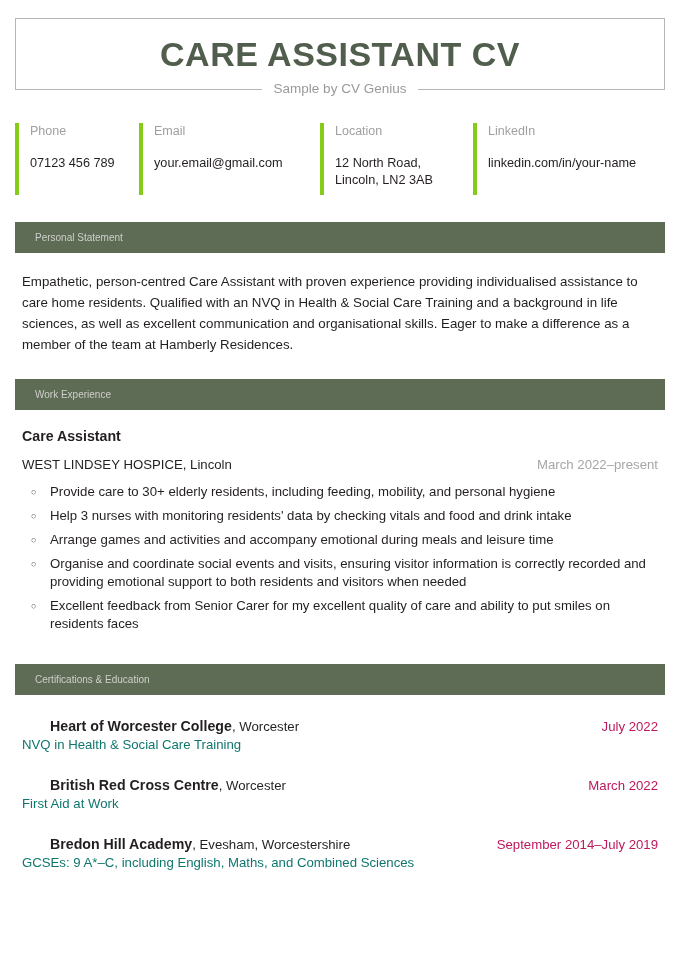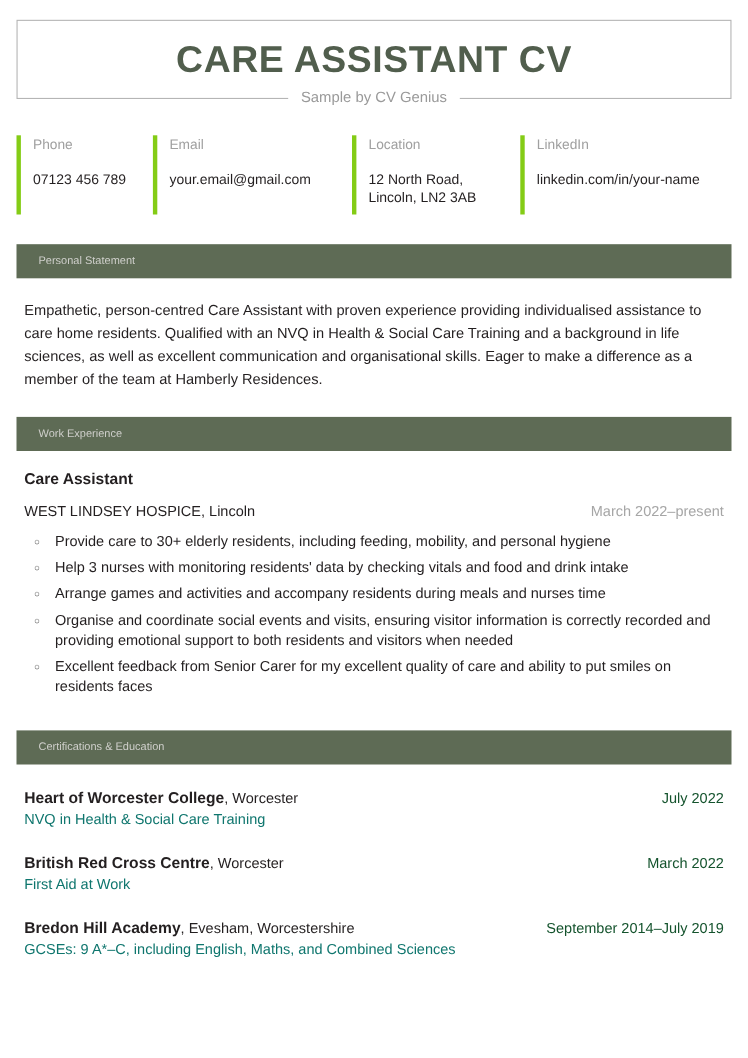--- a/index.html
+++ b/index.html
@@ -165,35 +165,36 @@
     color: #555;
     font-size: 9px;
     line-height: 18px;
   }
 
   
   .edu-list { padding: 0 7px; }
   .edu-entry { margin-top: 23px; }
   .edu-head {
     display: flex;
-    align-items: flex-start;
+    align-items: flex-end;
     justify-content: space-between;
+    margin-left: 28px;
   }
   .edu-school-wrap {
     font-size: 13.4px;
     color: #231f20;
   }
   .edu-school {
     font-weight: bold;
     font-size: 14.2px;
   }
   .edu-loc { font-size: 13.2px; }
   .edu-date {
     font-size: 13.2px;
-    color: #14532d;
+    color: #be185d;
     white-space: nowrap;
   }
   .edu-detail {
     font-size: 13.2px;
     line-height: 18px;
     color: #0f766e;
     margin-top: 2px;
   }
 </style>
 </head>
@@ -246,21 +247,21 @@
       <li>
         <span class="bullet-glyph">○</span>
         <span>Provide care to 30+ elderly residents, including feeding, mobility, and personal hygiene</span>
       </li>
       <li>
         <span class="bullet-glyph">○</span>
         <span>Help 3 nurses with monitoring residents' data by checking vitals and food and drink intake</span>
       </li>
       <li>
         <span class="bullet-glyph">○</span>
-        <span>Arrange games and activities and accompany residents during meals and nurses time</span>
+        <span>Arrange games and activities and accompany emotional during meals and leisure time</span>
       </li>
       <li>
         <span class="bullet-glyph">○</span>
         <span>Organise and coordinate social events and visits, ensuring visitor information is correctly recorded and providing emotional support to both residents and visitors when needed</span>
       </li>
       <li>
         <span class="bullet-glyph">○</span>
         <span>Excellent feedback from Senior Carer for my excellent quality of care and ability to put smiles on residents faces</span>
       </li>
     </ul>

